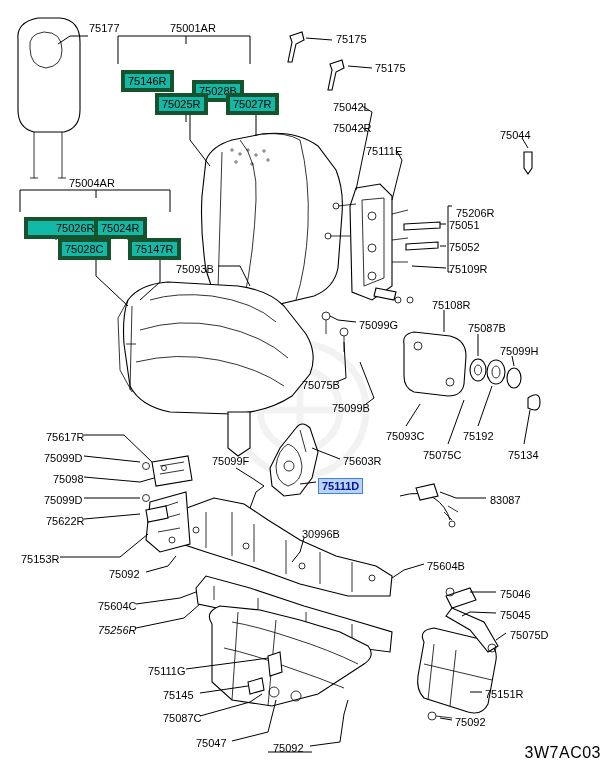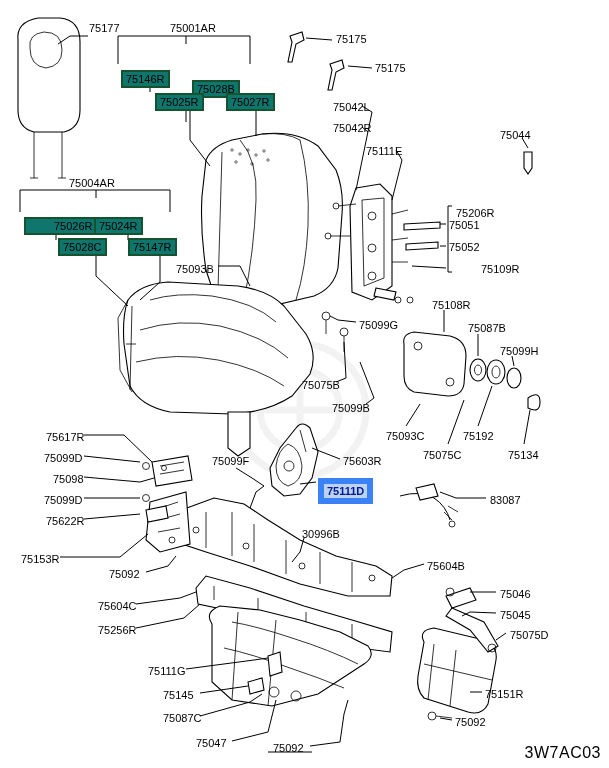--- a/index.html
+++ b/index.html
@@ -11,26 +11,26 @@
   #diagram{position:absolute;left:0;top:0;width:609px;height:768px;}
   .lbl{
     position:absolute;
     font-family:"Liberation Sans", sans-serif;
     font-size:11px;
     color:#000;
     white-space:nowrap;
     line-height:12px;
   }
   .lbl.boxed{
-    border:2px solid #14532d;
+    border:4px solid #14532d;
     padding:1px 3px;
-    background:#0f766e;
+    background:#14b8a6;
   }
   .lbl.highlight{
-    border:6px solid #3b82f6;
+    border:1px solid #3b82f6;
     background:#bcd2ee;
     color:#00189c;
     padding:1px 3px;
     font-weight:bold;
   }
   .code{
     position:absolute;
     right:8px;bottom:6px;
     font-family:"Liberation Sans", sans-serif;
     font-size:16px;
@@ -343,21 +343,21 @@
     <div class="lbl" style="left: 333px; top: 122px;">75042R</div>
     <div class="lbl" style="left: 366px; top: 145px;">75111E</div>
     <div class="lbl" style="left: 69px; top: 177px;">75004AR</div>
     <div class="lbl" style="left: 456px; top: 196px; margin-top: 11px;">75206R</div>
     <div class="lbl boxed" style="left: 24px; top: 217px; padding-left: 28px;">75026R</div>
     <div class="lbl boxed" style="left: 94px; top: 217px;">75024R</div>
     <div class="lbl" style="left: 449px; top: 219px;">75051</div>
     <div class="lbl boxed" style="left: 58px; top: 238px;">75028C</div>
     <div class="lbl boxed" style="left: 128px; top: 238px;">75147R</div>
     <div class="lbl" style="left: 449px; top: 241px;">75052</div>
-    <div class="lbl" style="left: 449px; top: 263px; padding-left: 32px;">75109R</div>
+    <div class="lbl" style="left: 449px; top: 263px;">75109R</div>
     <div class="lbl" style="left: 176px; top: 263px;">75093B</div>
     <div class="lbl" style="left: 432px; top: 299px;">75108R</div>
     <div class="lbl" style="left: 468px; top: 322px;">75087B</div>
     <div class="lbl" style="left: 359px; top: 319px;">75099G</div>
     <div class="lbl" style="left: 500px; top: 345px;">75099H</div>
     <div class="lbl" style="left: 302px; top: 379px;">75075B</div>
     <div class="lbl" style="left: 332px; top: 402px;">75099B</div>
     <div class="lbl" style="left: 386px; top: 430px;">75093C</div>
     <div class="lbl" style="left: 463px; top: 430px;">75192</div>
     <div class="lbl" style="left: 46px; top: 431px;">75617R</div>
@@ -371,21 +371,21 @@
     <div class="lbl" style="left: 44px; top: 494px;">75099D</div>
     <div class="lbl" style="left: 490px; top: 494px;">83087</div>
     <div class="lbl" style="left: 46px; top: 515px;">75622R</div>
     <div class="lbl" style="left: 302px; top: 528px;">30996B</div>
     <div class="lbl" style="left: 21px; top: 553px;">75153R</div>
     <div class="lbl" style="left: 109px; top: 568px;">75092</div>
     <div class="lbl" style="left: 427px; top: 560px;">75604B</div>
     <div class="lbl" style="left: 98px; top: 600px;">75604C</div>
     <div class="lbl" style="left: 500px; top: 588px;">75046</div>
     <div class="lbl" style="left: 500px; top: 609px;">75045</div>
-    <div class="lbl" style="left: 98px; top: 624px;">75256R</div>
+    <div class="lbl" style="left: 98px; top: 624px; font-style: italic;">75256R</div>
     <div class="lbl" style="left: 510px; top: 629px;">75075D</div>
     <div class="lbl" style="left: 148px; top: 665px;">75111G</div>
     <div class="lbl" style="left: 163px; top: 689px;">75145</div>
     <div class="lbl" style="left: 485px; top: 688px;">75151R</div>
     <div class="lbl" style="left: 163px; top: 712px;">75087C</div>
     <div class="lbl" style="left: 455px; top: 716px;">75092</div>
     <div class="lbl" style="left: 196px; top: 737px;">75047</div>
     <div class="lbl" style="left: 273px; top: 742px;">75092</div>
   </div>
 

